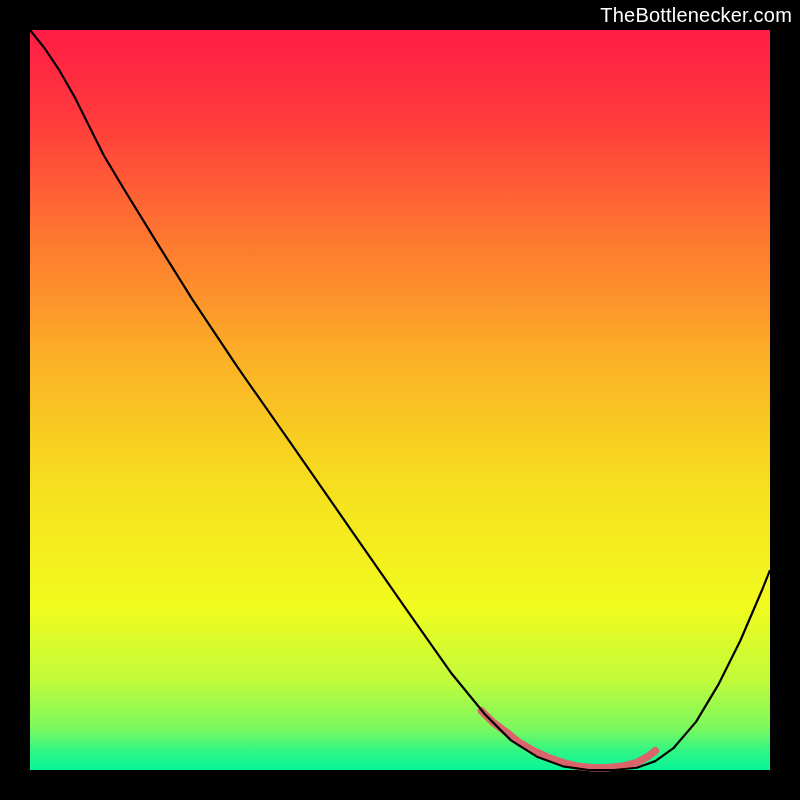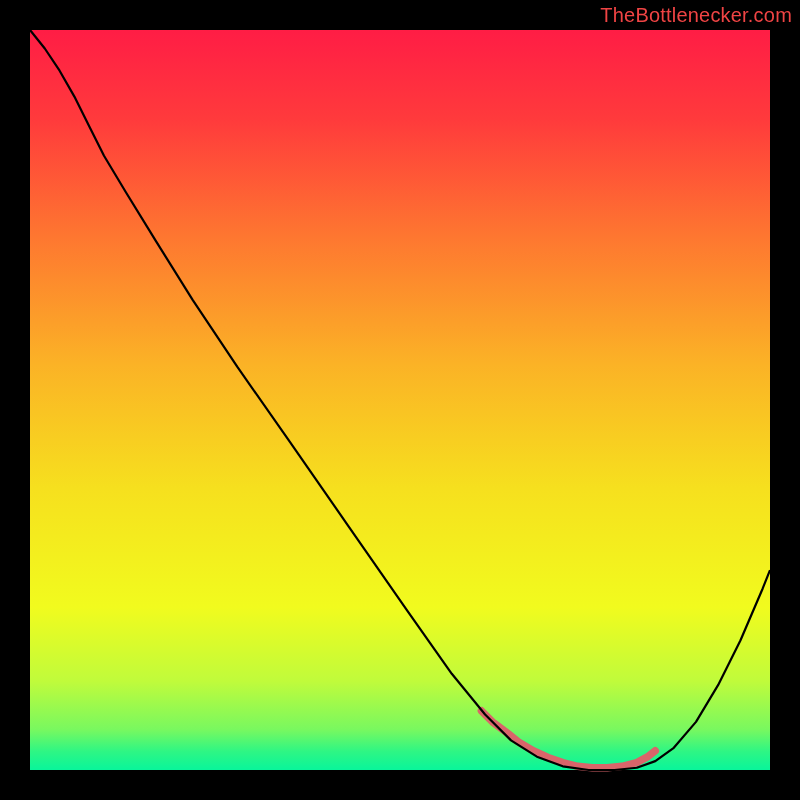--- a/index.html
+++ b/index.html
@@ -14,21 +14,21 @@
   .frame {
     position: relative;
     width: 800px;
     height: 800px;
     background: #000000;
   }
   .watermark {
     position: absolute;
     top: 4px;
     right: 8px;
-    color: #ef4444;
+    color: #ffffff;
     font-size: 20px;
     font-weight: 500;
     letter-spacing: 0.2px;
     z-index: 10;
   }
   .plot-area {
     position: absolute;
     left: 30px;
     top: 30px;
     width: 740px;

